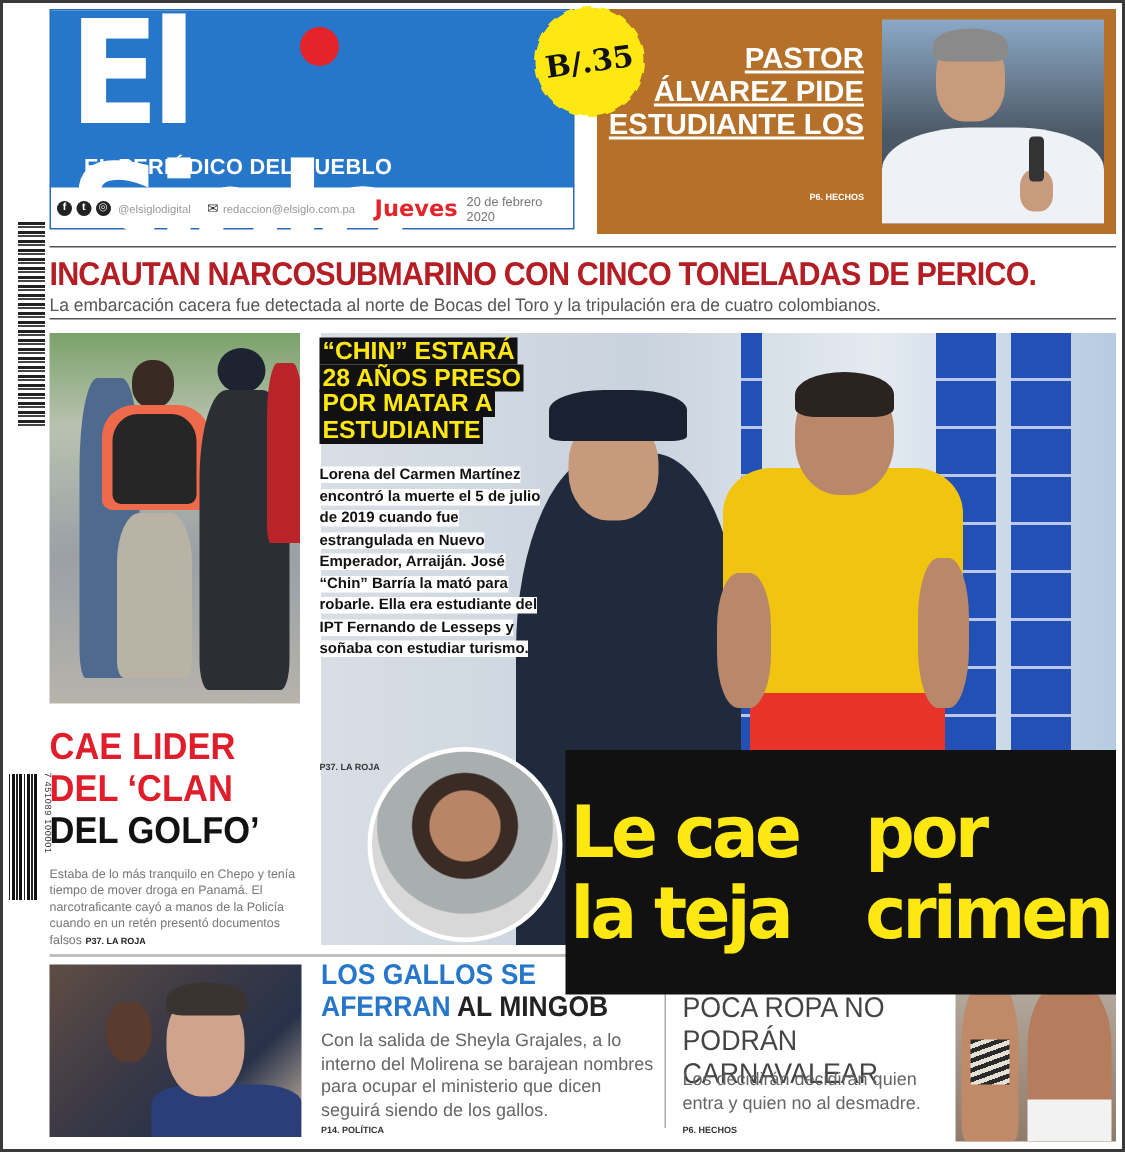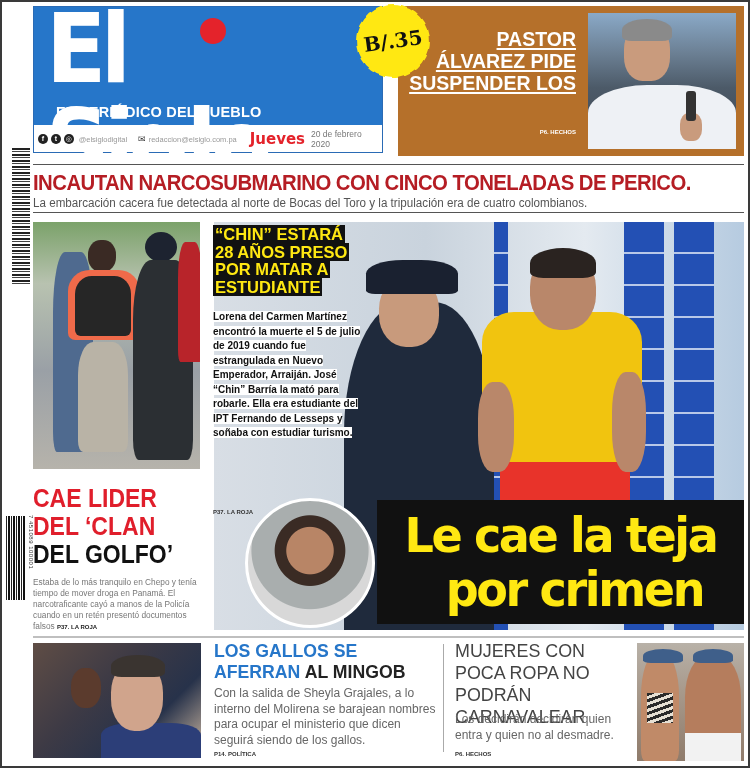--- a/index.html
+++ b/index.html
@@ -71,21 +71,21 @@
   .mp-head { position: absolute; left: 316px; top: 30px; width: 66px; height: 78px; background: #b9876a; border-radius: 45%; }
   .mp-hair { position: absolute; left: 316px; top: 26px; width: 66px; height: 30px; background: #2a2320; border-radius: 50% 50% 20% 20%; }
   .mp-shorts { position: absolute; left: 286px; top: 230px; width: 130px; height: 60px; background: #e8332a; }
   .mp-arm-l { position: absolute; left: 264px; top: 160px; width: 36px; height: 90px; background: #b9876a; border-radius: 40%; }
   .mp-arm-r { position: absolute; left: 398px; top: 150px; width: 34px; height: 100px; background: #b9876a; border-radius: 40%; }
 
   
   .victim { left: 245px; top: 498px; width: 130px; height: 130px; border-radius: 50%; border: 3px solid #fff; background: radial-gradient(circle at 50% 40%, #b88566 0 24%, #3a2b24 25% 36%, #a9aeae 37% 60%, #d8d8d8 61%); z-index: 3; overflow: hidden; }
 
   
-  .big-hl { left: 377px; top: 500px; width: 367px; height: 124px; background: #111; z-index: 4; display: flex; flex-direction: column; align-items: center; justify-content: center; }
+  .big-hl { left: 377px; top: 500px; width: 367px; height: 163px; background: #111; z-index: 4; display: flex; flex-direction: row; align-items: center; justify-content: center; }
   .big-hl .l1, .big-hl .l2 { color: #ffe812; font-family: "DejaVu Sans", sans-serif; font-weight: bold; font-size: 48px; letter-spacing: -2.5px; line-height: 54px; transform: scaleX(0.96); }
   .big-hl .l2 { padding-left: 30px; }
 
   
   .clan-t1 { left: 33px; top: 484px; font-weight: bold; font-size: 25px; line-height: 28px; color: #e01e2b; font-family: "Liberation Sans", sans-serif; transform: scaleX(0.92); transform-origin: left; }
   .clan-t2 { left: 33px; top: 512px; font-weight: bold; font-size: 25px; line-height: 28px; color: #e01e2b; transform: scaleX(0.92); transform-origin: left; }
   .clan-t3 { left: 33px; top: 540px; font-weight: bold; font-size: 25px; line-height: 28px; color: #111; transform: scaleX(0.92); transform-origin: left; }
   .clan-body { left: 33px; top: 577px; width: 175px; font-size: 8.3px; line-height: 11px; color: #777; }
   .clan-ref { font-weight: bold; color: #222; font-size: 6px; }
 
@@ -131,21 +131,21 @@
     <span class="email">redaccion@elsiglo.com.pa</span>
     <span class="day">Jueves</span>
     <span class="date">20 de febrero 2020</span>
   </div>
 </div>
 
 <div class="abs promo">
   <div class="promo-title">
     <div>PASTOR</div>
     <div>ÁLVAREZ PIDE</div>
-    <div>SUSPENDER LOS</div>
+    <div>ESTUDIANTE LOS</div>
   </div>
   <div class="promo-ref">P6. HECHOS</div>
   <div class="promo-photo">
     <div class="pp-body"></div>
     <div class="pp-head"></div>
     <div class="pp-hair"></div>
     <div class="pp-hand"></div>
     <div class="pp-mic"></div>
   </div>
 </div>

